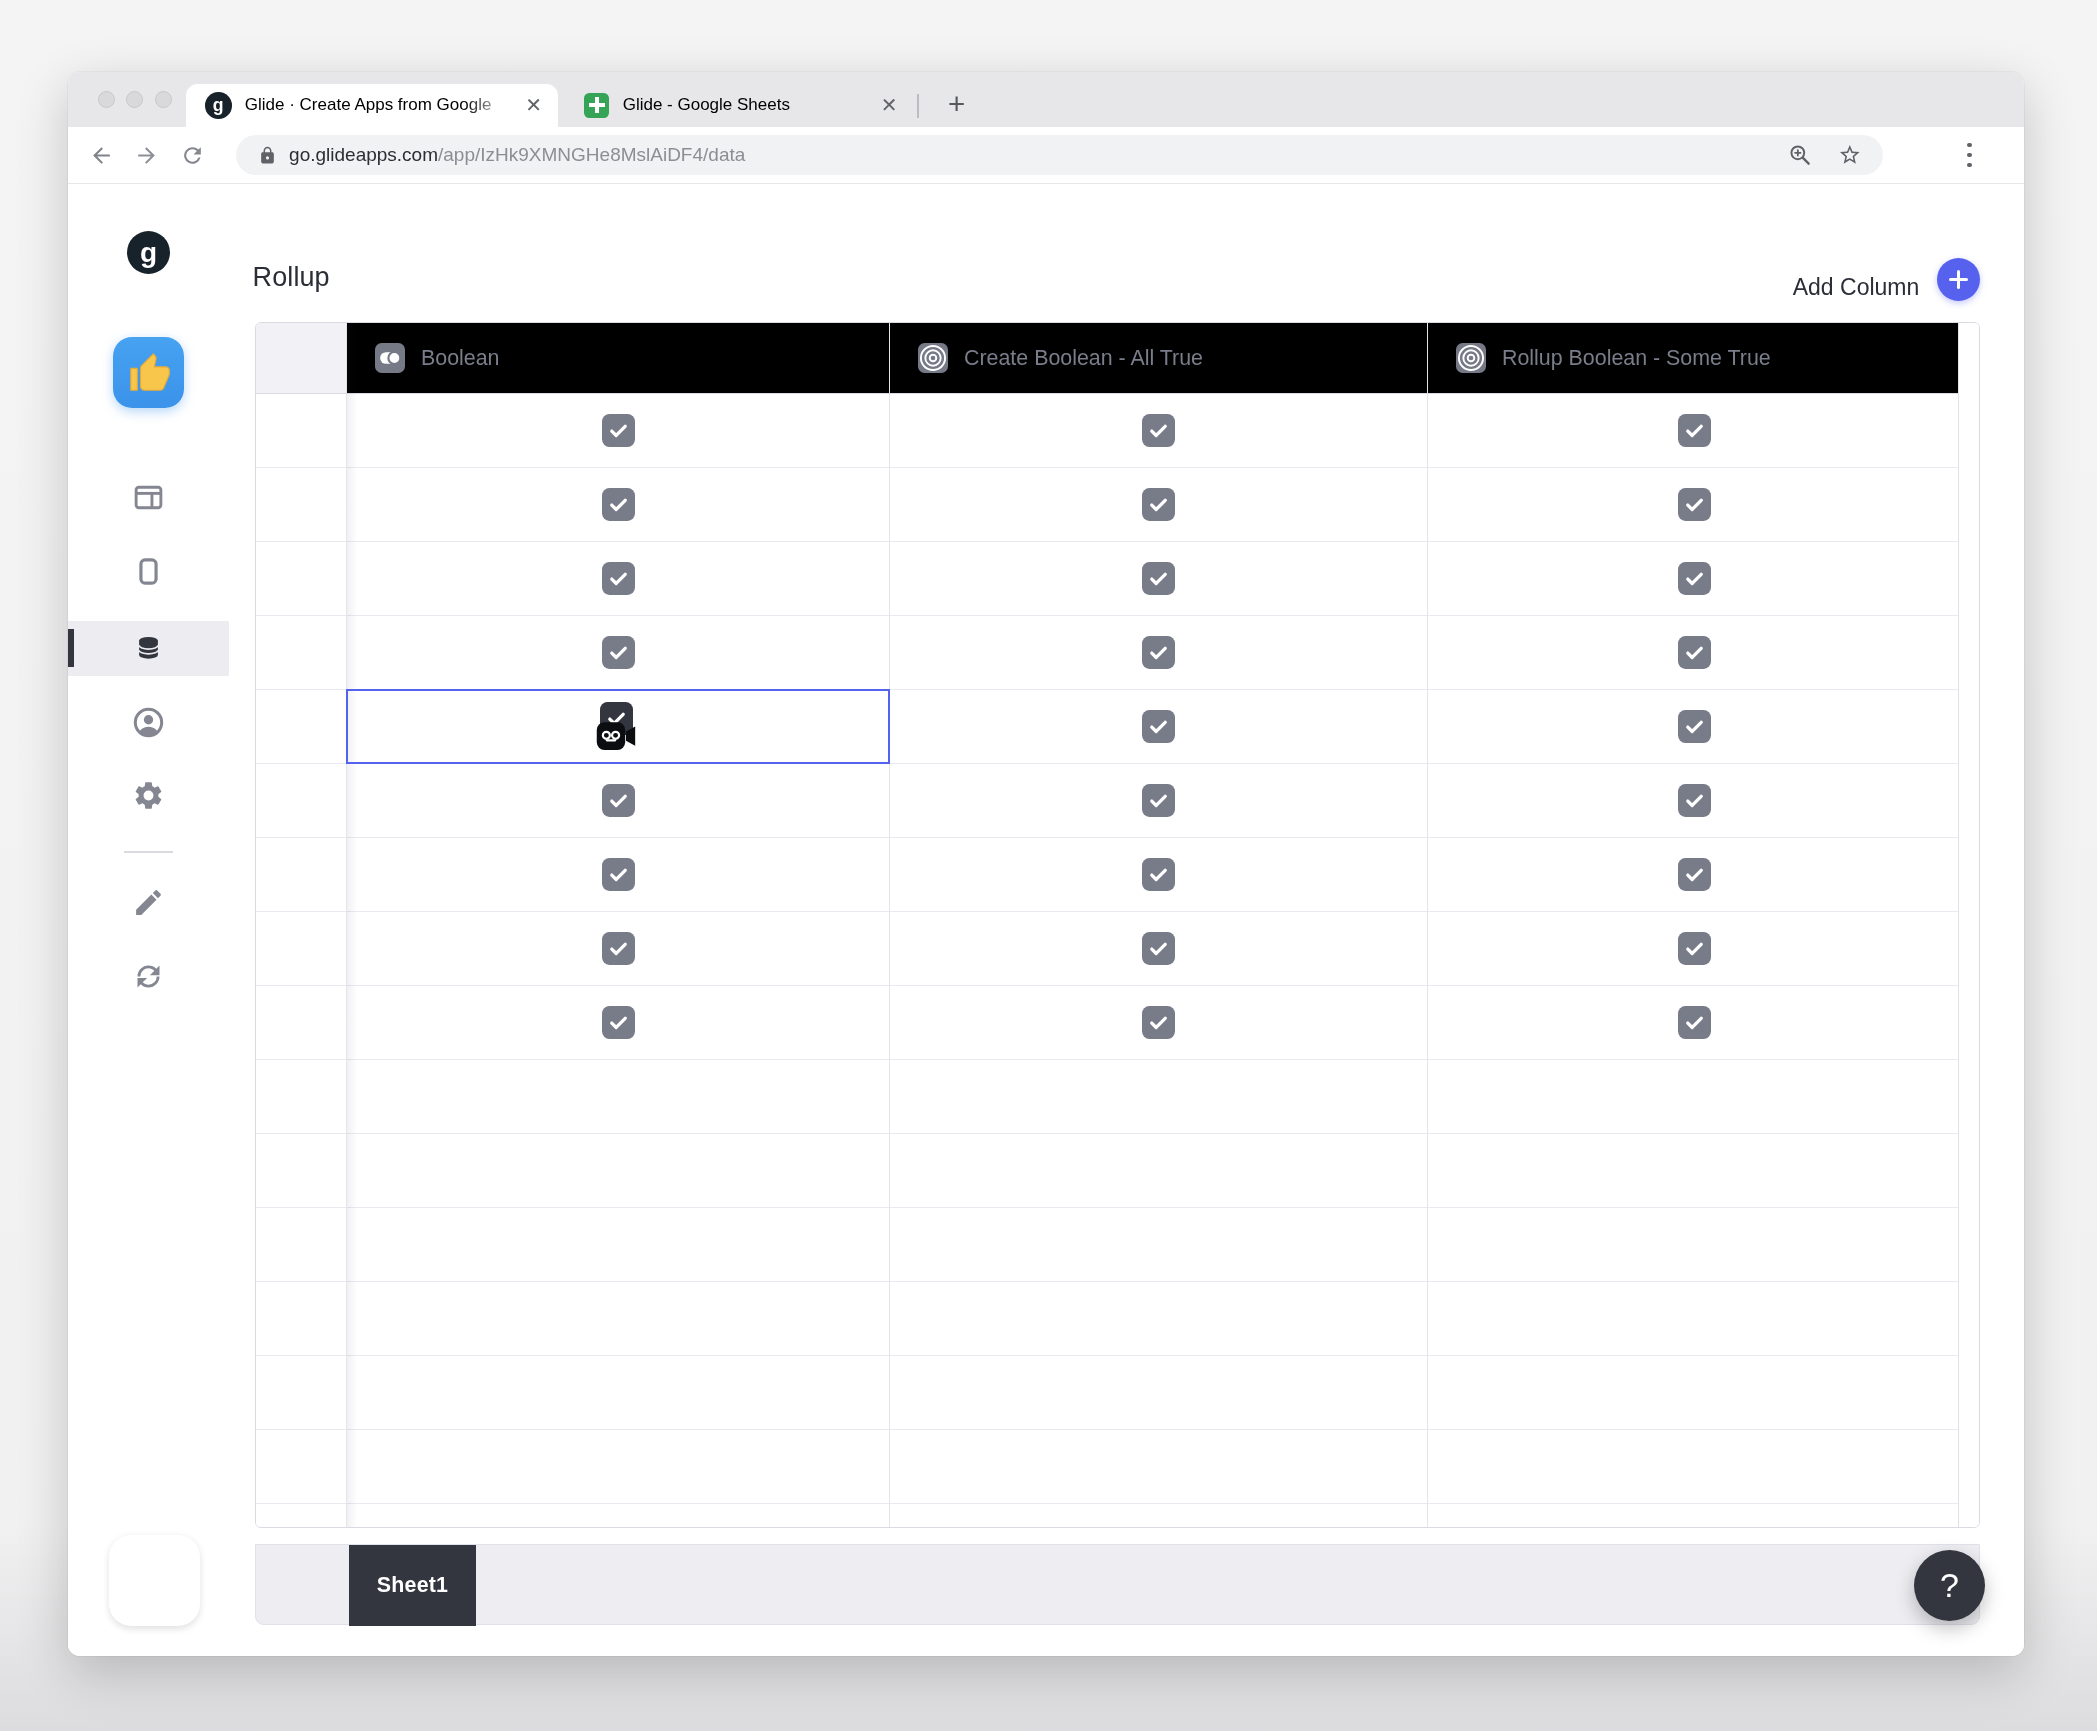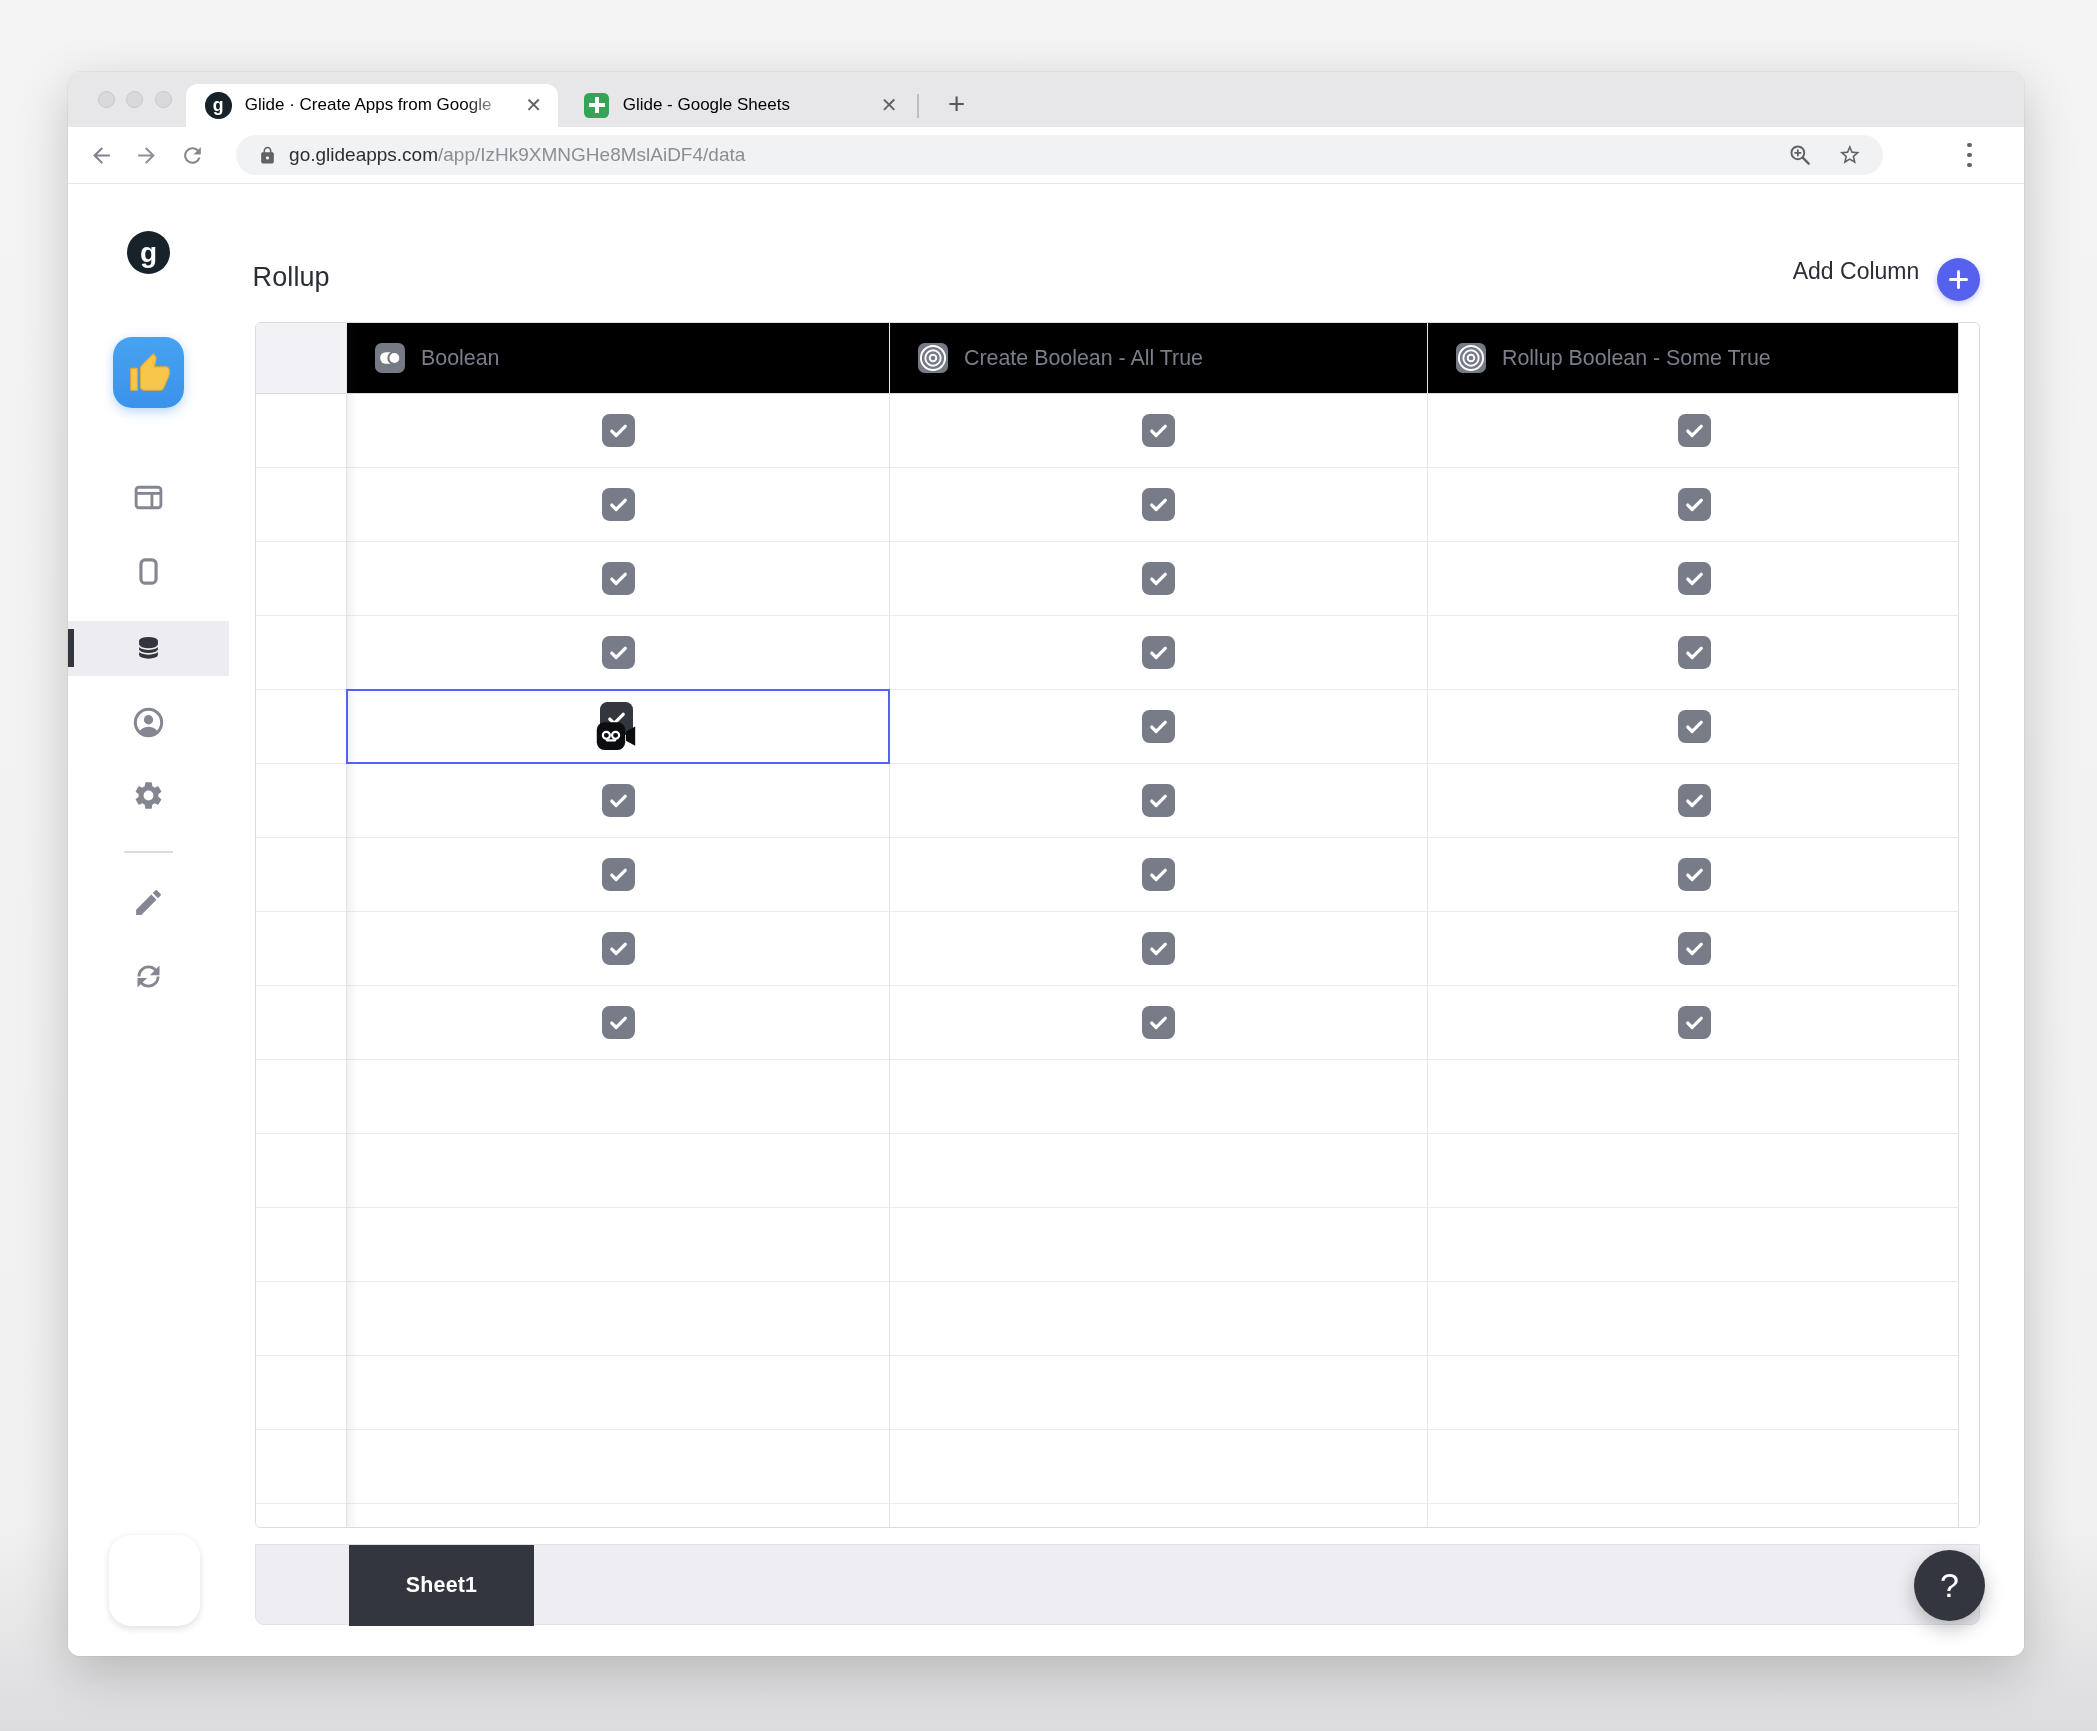--- a/index.html
+++ b/index.html
@@ -64,21 +64,21 @@
   .side-item { position:absolute; left:0; width:161px; height:55px; display:flex; align-items:center; justify-content:center; }
   .side-item svg { width:33px; height:33px; }
   .side-item.sel { background:#ededf1; }
   .side-item.sel:before { content:""; position:absolute; left:0; top:8px; width:5.9px; height:38px; background:#33363f; }
   .side-divider { position:absolute; left:56px; top:667px; width:49px; height:1.5px; background:#dadbdf; }
   .side-avatar { position:absolute; left:41px; top:1351px; width:91px; height:91px; border-radius:22px; overflow:hidden;
     box-shadow:0 2.2px 7.4px rgba(0,0,0,.12); }
   
   .main { flex:1; position:relative; }
   .page-title { position:absolute; left:23.6px; top:78px; font-size:27px; color:#2b2e36; letter-spacing:0.1px; }
-  .add-col { position:absolute; right:44px; top:74px; display:flex; align-items:flex-start; gap:17.7px; }
+  .add-col { position:absolute; right:44px; top:74px; display:flex; align-items:flex-end; gap:17.7px; }
   .add-col-label { font-size:23px; color:#2b2e36; }
   .add-col-btn { width:43px; height:43px; border-radius:50%; background:#5661ee; position:relative; box-shadow:0 2.2px 5.9px rgba(86,97,238,.35); }
   .add-col-btn i { position:absolute; background:#fff; border-radius:1.5px; }
   .add-col-btn i:first-child { left:11.8px; top:19.5px; width:19px; height:3.7px; }
   .add-col-btn i:last-child { left:19.5px; top:11.8px; width:3.7px; height:19px; }
   .table { position:absolute; left:26px; top:138px; width:1725px; height:1206px;
     border:0.7px solid #d9dbe3; border-radius:5.9px; overflow:hidden; background:#fff; }
   .grid { position:absolute; left:0; top:0; display:grid;
     grid-template-columns:91px 543px 538px 533px; grid-template-rows:71px; grid-auto-rows:74px; }
   .cell { background:#fff; border-right:0.7px solid #e4e5ec; border-bottom:0.7px solid #e9eaf0;
@@ -93,21 +93,21 @@
   .checkbox.dark { background:#33363f; }
   .sel-ring { position:absolute; inset:-0.7px; border:2.9px solid #5462f0; z-index:3; pointer-events:none; }
   .sel-stack { position:relative; width:44px; height:49px; }
   .sel-stack .checkbox { position:absolute; left:4.4px; top:0; }
   .cam-cursor { position:absolute; left:0; bottom:-1.5px; width:43px; z-index:4; }
   .gutter { position:absolute; right:0; top:0; bottom:0; width:20.6px; background:#fff; border-left:0.7px solid #dfe1e9; z-index:2; }
   .freeze-shadow { position:absolute; left:91px; top:0; bottom:0; width:10.3px; z-index:2; pointer-events:none;
     background:linear-gradient(to right, rgba(45,48,70,.07), rgba(45,48,70,0)); }
   .footer { position:absolute; left:26px; top:1360px; width:1725px; height:81px; background:#ededf2;
     border:0.7px solid #e0e1e9; border-radius:0 0 8.8px 8.8px; }
-  .sheet-tab { position:absolute; left:93px; top:0; width:185px; height:81px; background:#33363f; color:#fff;
+  .sheet-tab { position:absolute; left:93px; top:0; width:127px; height:81px; background:#33363f; color:#fff;
     font-size:21.4px; font-weight:bold; display:flex; align-items:center; justify-content:center; letter-spacing:0.2px; }
   .help-fab { position:absolute; right:39px; bottom:35px; width:71px; height:71px; border-radius:50%; background:#33363f;
     color:#fff; font-size:34px; display:flex; align-items:center; justify-content:center;
     box-shadow:0 7.4px 19px rgba(0,0,0,.25); z-index:6; }
 </style>
 </head>
 <body>
 
 <div class="window">
 

